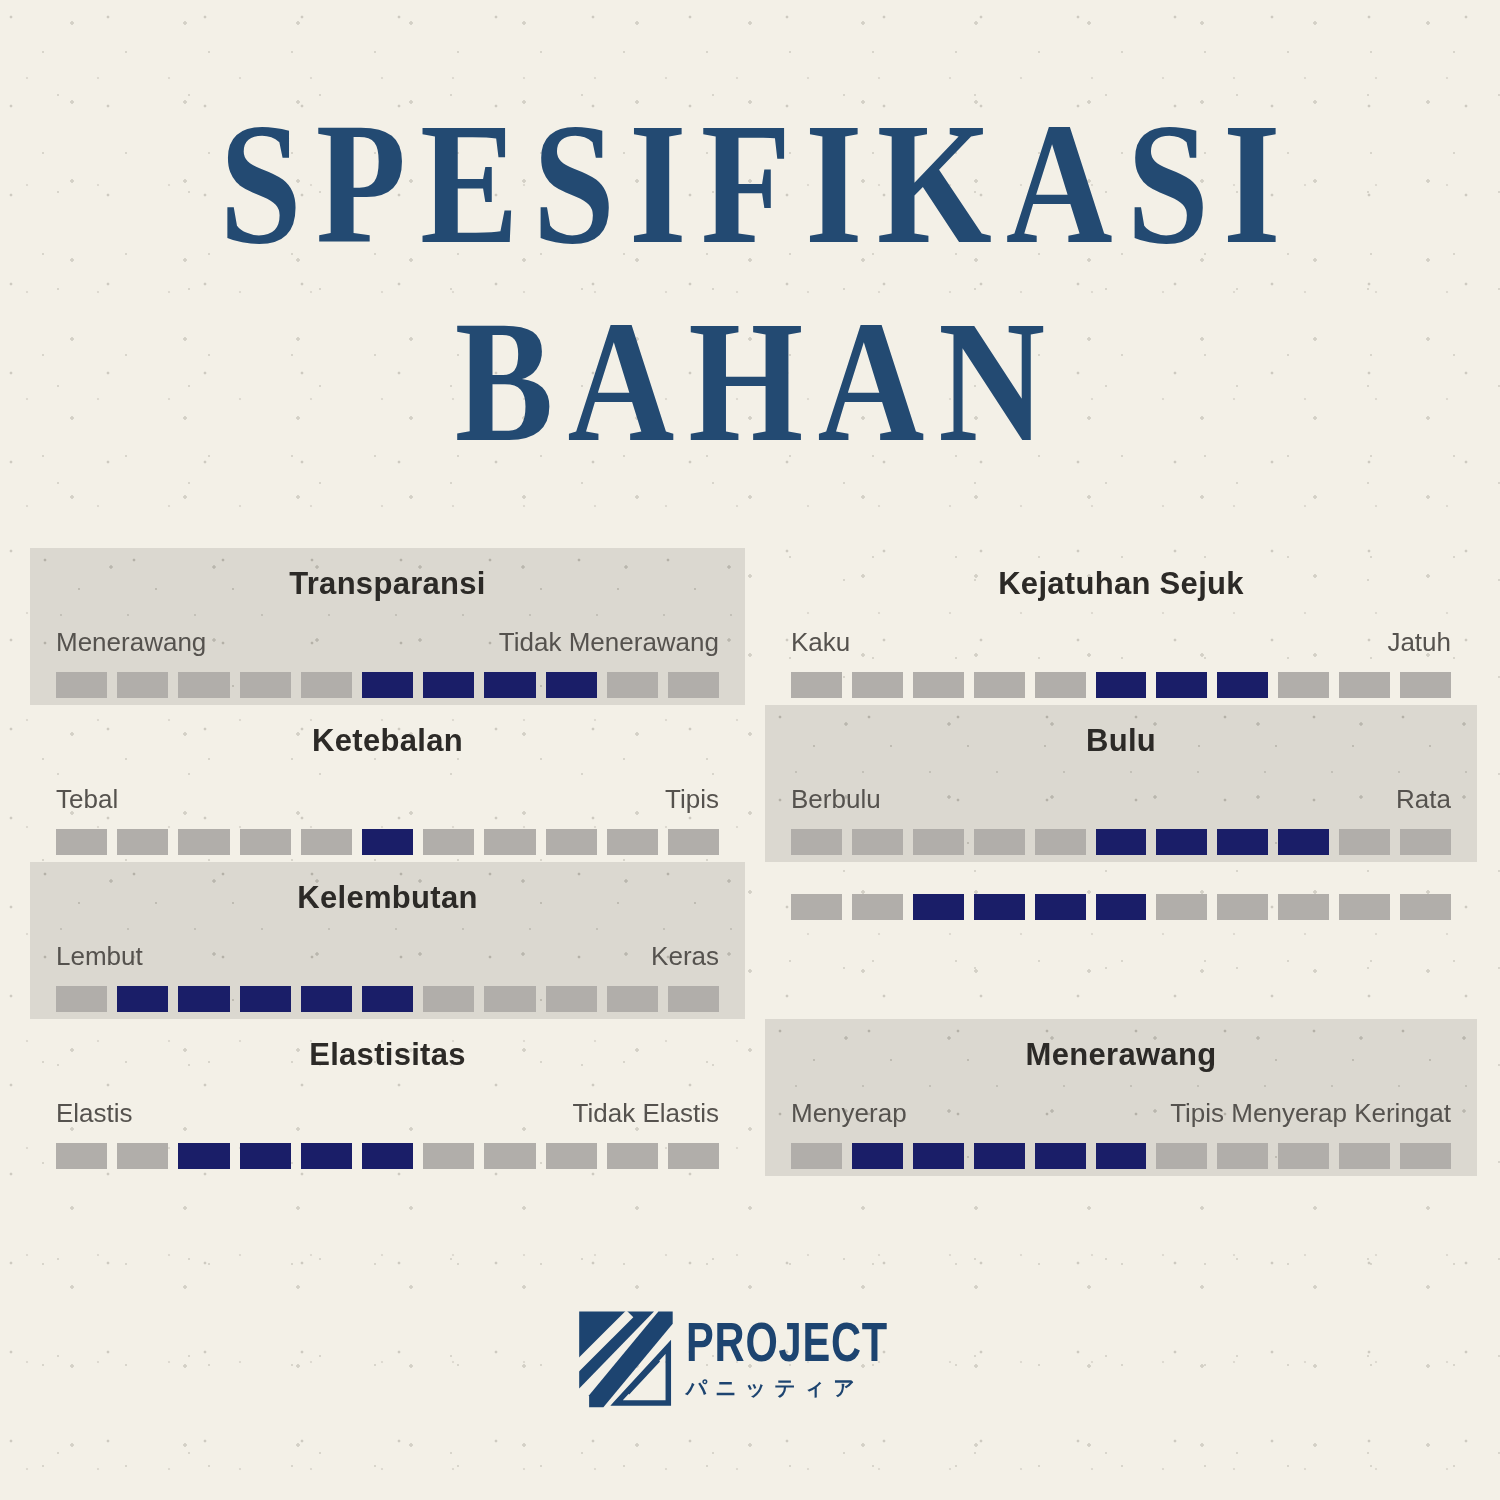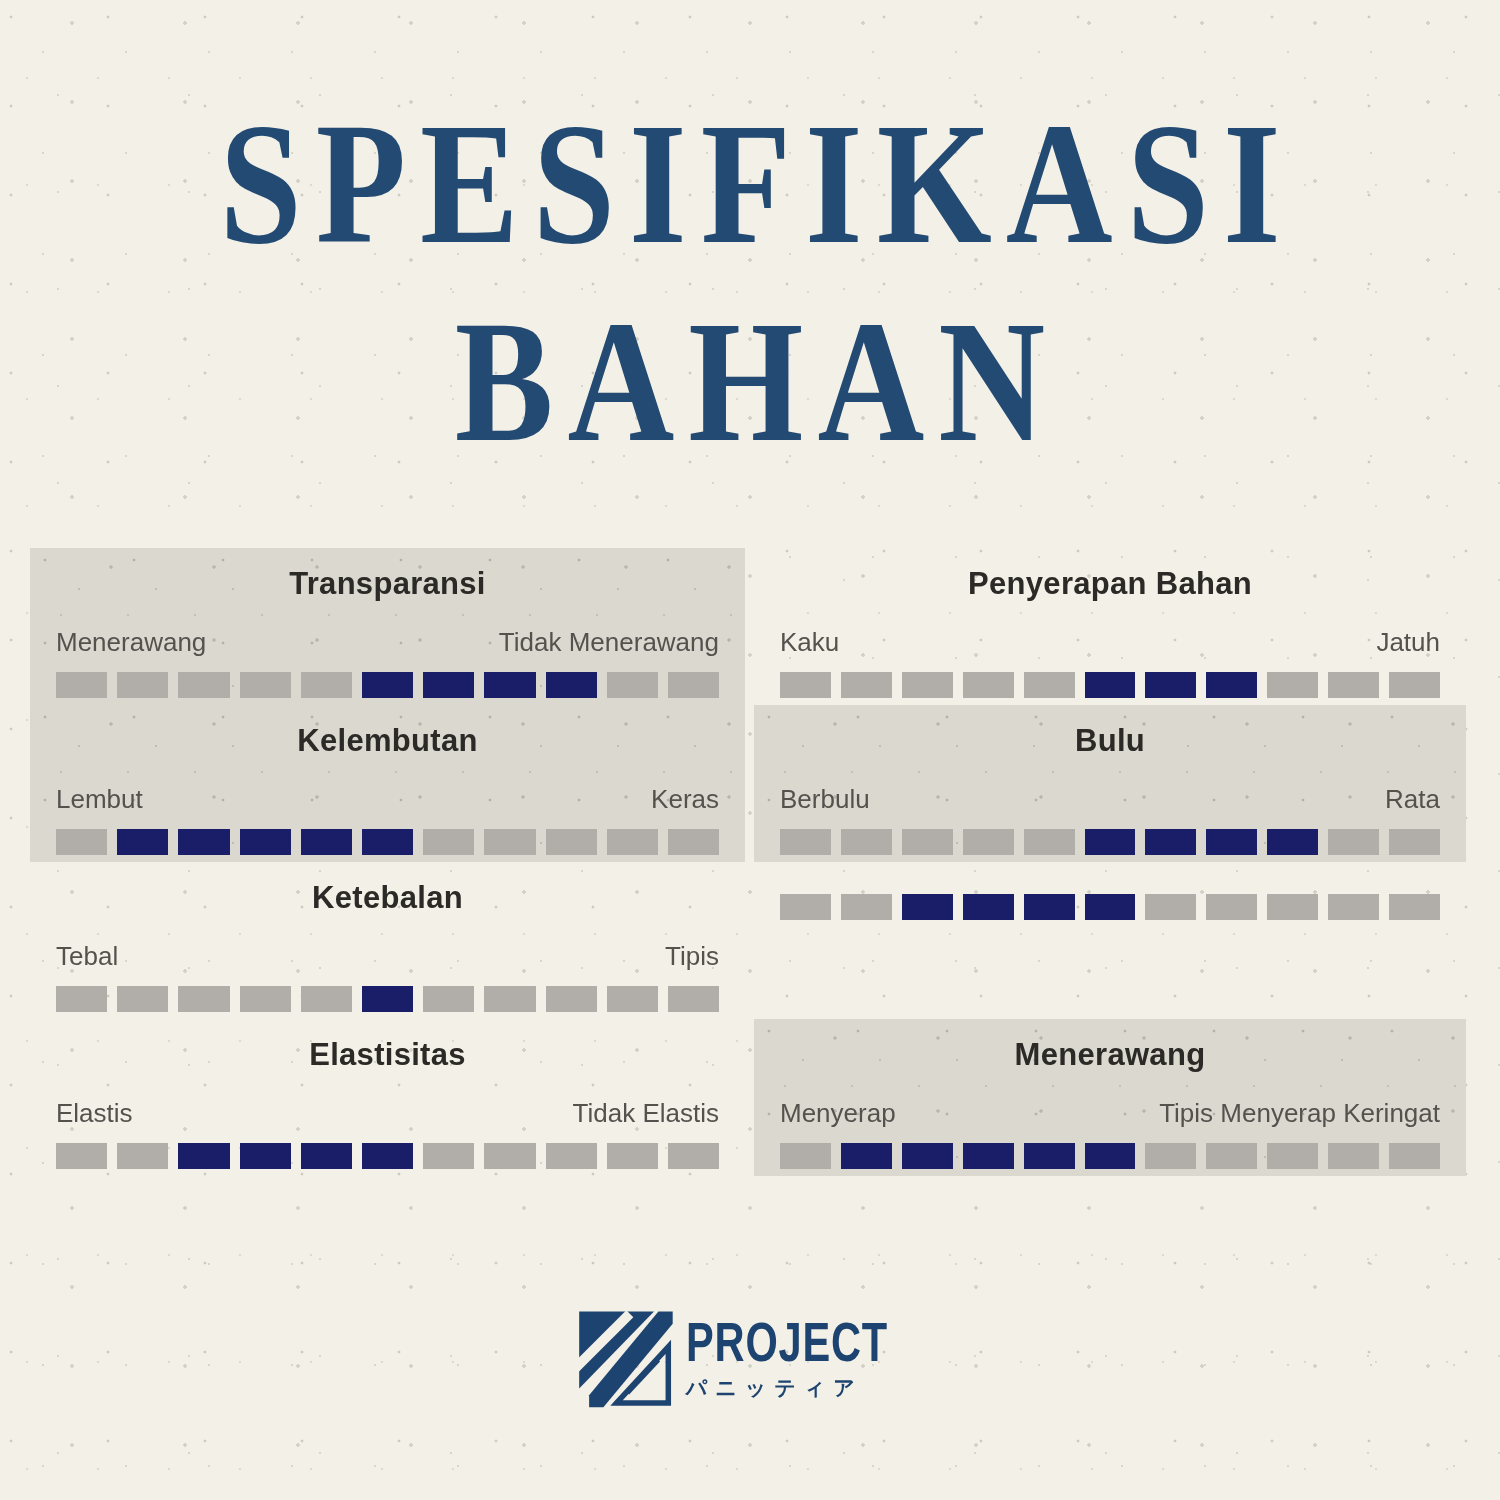--- a/index.html
+++ b/index.html
@@ -31,21 +31,21 @@
   .title-line{
     font-family:"Liberation Serif",serif;font-weight:700;
     font-size:148px;line-height:1.0;letter-spacing:14px;
     color:var(--title-navy);
     transform:scaleY(1.18);transform-origin:top center;
     text-indent:14px;
   }
   .title-line.second{margin-top:50px;}
   .specs-grid{
     position:absolute;top:548px;left:30px;width:1440px;z-index:2;
-    display:grid;grid-template-columns:715px 712px;column-gap:9px;
+    display:grid;grid-template-columns:715px 712px;column-gap:20px;
     grid-template-rows:repeat(4,157px);grid-auto-flow:column;
   }
   .spec-card{position:relative;padding:18px 26px 0;height:157px;}
   .spec-card.boxed{background:var(--box-gray);}
   .spec-card.boxed::after{
     content:"";position:absolute;inset:0;pointer-events:none;
     background-image:
       radial-gradient(circle at 15px 12px, rgba(90,86,76,.30) 1.2px, transparent 1.7px),
       radial-gradient(circle at 49px 41px, rgba(90,86,76,.22) 1px, transparent 1.5px),
       radial-gradient(circle at 81px 19px, rgba(90,86,76,.26) 1.4px, transparent 2px),
@@ -105,20 +105,41 @@
           <span class="seg"></span>
           <span class="seg on"></span>
           <span class="seg on"></span>
           <span class="seg on"></span>
           <span class="seg on"></span>
           <span class="seg"></span>
           <span class="seg"></span>
         </div>
     </div>
 
+    <div class="spec-card">
+      <div class="spec-title">Ketebalan</div>
+      <div class="spec-labels">
+        <span>Tebal</span>
+        <span>Tipis</span>
+      </div>
+      <div class="spec-bar">
+          <span class="seg"></span>
+          <span class="seg"></span>
+          <span class="seg"></span>
+          <span class="seg"></span>
+          <span class="seg"></span>
+          <span class="seg on"></span>
+          <span class="seg"></span>
+          <span class="seg"></span>
+          <span class="seg"></span>
+          <span class="seg"></span>
+          <span class="seg"></span>
+        </div>
+    </div>
+
     <div class="spec-card boxed">
       <div class="spec-title">Kelembutan</div>
       <div class="spec-labels">
         <span>Lembut</span>
         <span>Keras</span>
       </div>
       <div class="spec-bar">
           <span class="seg"></span>
           <span class="seg on"></span>
           <span class="seg on"></span>
@@ -127,41 +148,20 @@
           <span class="seg on"></span>
           <span class="seg"></span>
           <span class="seg"></span>
           <span class="seg"></span>
           <span class="seg"></span>
           <span class="seg"></span>
         </div>
     </div>
 
     <div class="spec-card">
-      <div class="spec-title">Ketebalan</div>
-      <div class="spec-labels">
-        <span>Tebal</span>
-        <span>Tipis</span>
-      </div>
-      <div class="spec-bar">
-          <span class="seg"></span>
-          <span class="seg"></span>
-          <span class="seg"></span>
-          <span class="seg"></span>
-          <span class="seg"></span>
-          <span class="seg on"></span>
-          <span class="seg"></span>
-          <span class="seg"></span>
-          <span class="seg"></span>
-          <span class="seg"></span>
-          <span class="seg"></span>
-        </div>
-    </div>
-
-    <div class="spec-card">
       <div class="spec-title">Elastisitas</div>
       <div class="spec-labels">
         <span>Elastis</span>
         <span>Tidak Elastis</span>
       </div>
       <div class="spec-bar">
           <span class="seg"></span>
           <span class="seg"></span>
           <span class="seg on"></span>
           <span class="seg on"></span>
@@ -169,21 +169,21 @@
           <span class="seg on"></span>
           <span class="seg"></span>
           <span class="seg"></span>
           <span class="seg"></span>
           <span class="seg"></span>
           <span class="seg"></span>
         </div>
     </div>
 
     <div class="spec-card">
-      <div class="spec-title">Penyerapan Bahan</div>
+      <div class="spec-title">Kejatuhan Sejuk</div>
       <div class="spec-labels">
         <span>Kaku</span>
         <span>Jatuh</span>
       </div>
       <div class="spec-bar">
           <span class="seg"></span>
           <span class="seg"></span>
           <span class="seg"></span>
           <span class="seg"></span>
           <span class="seg"></span>

